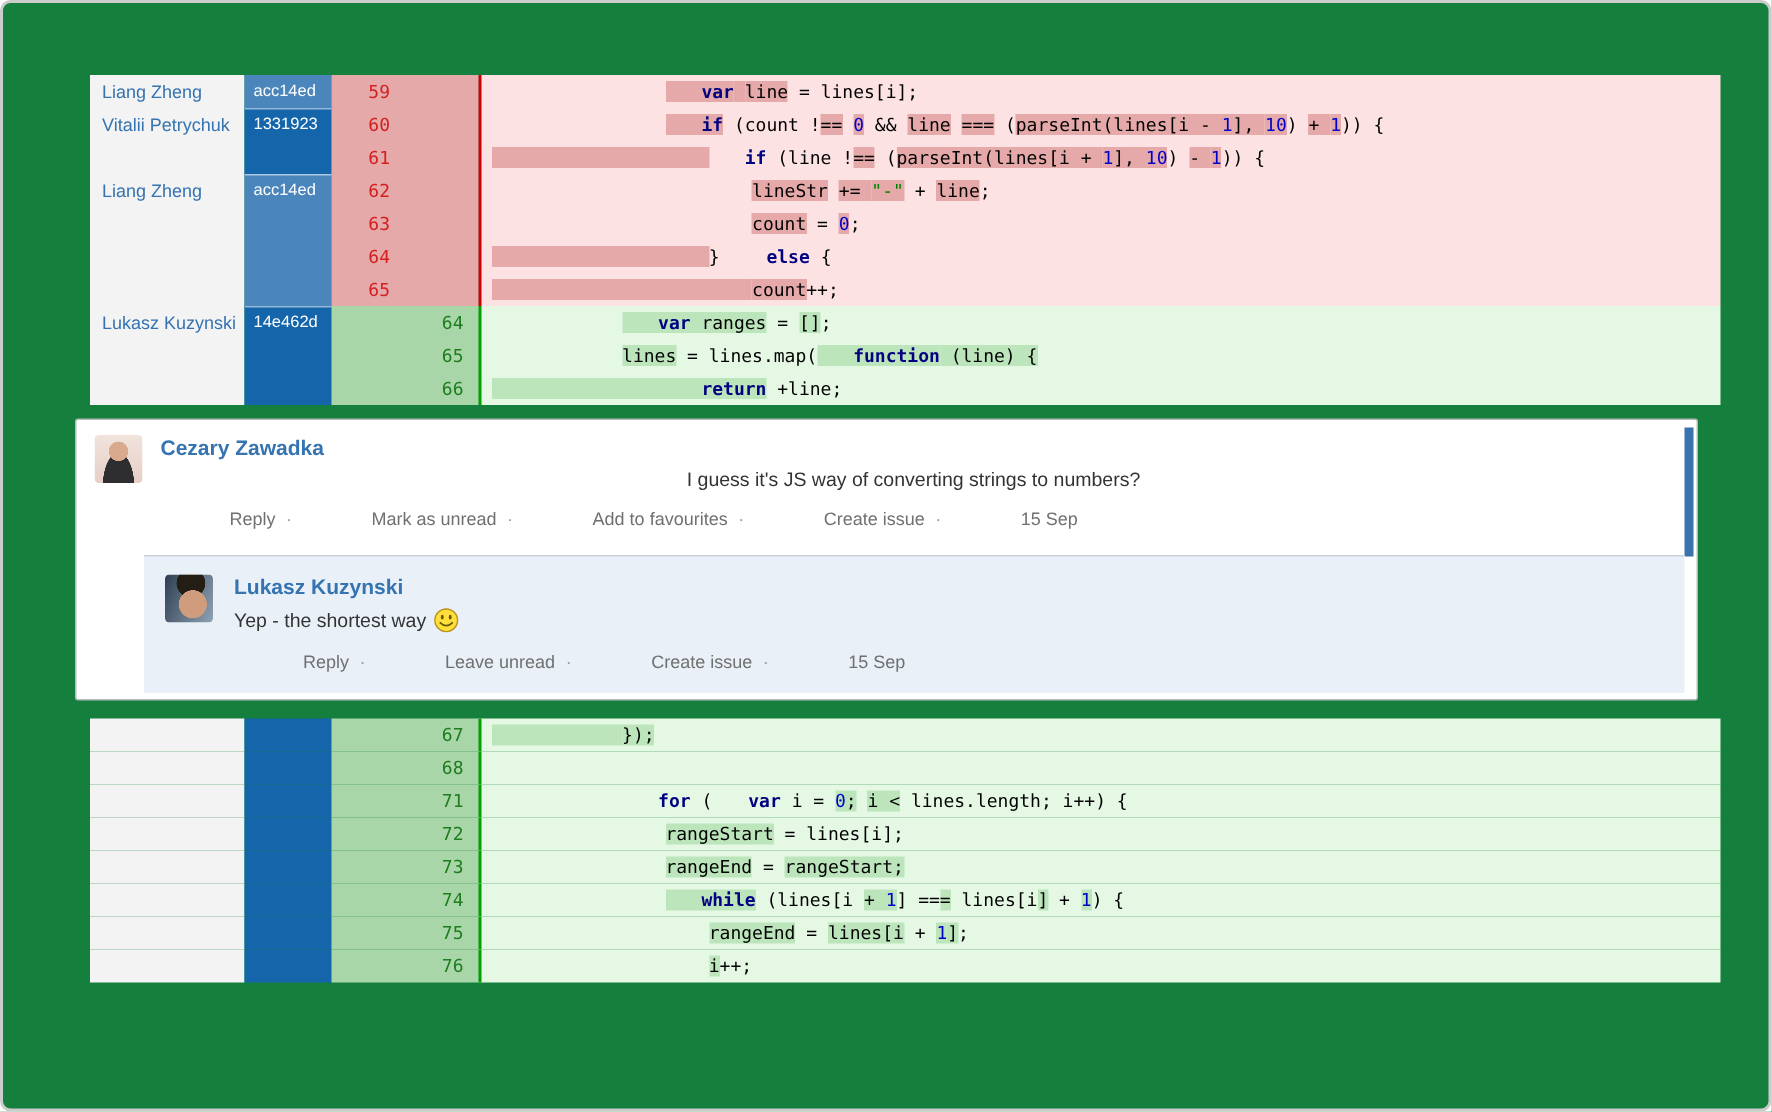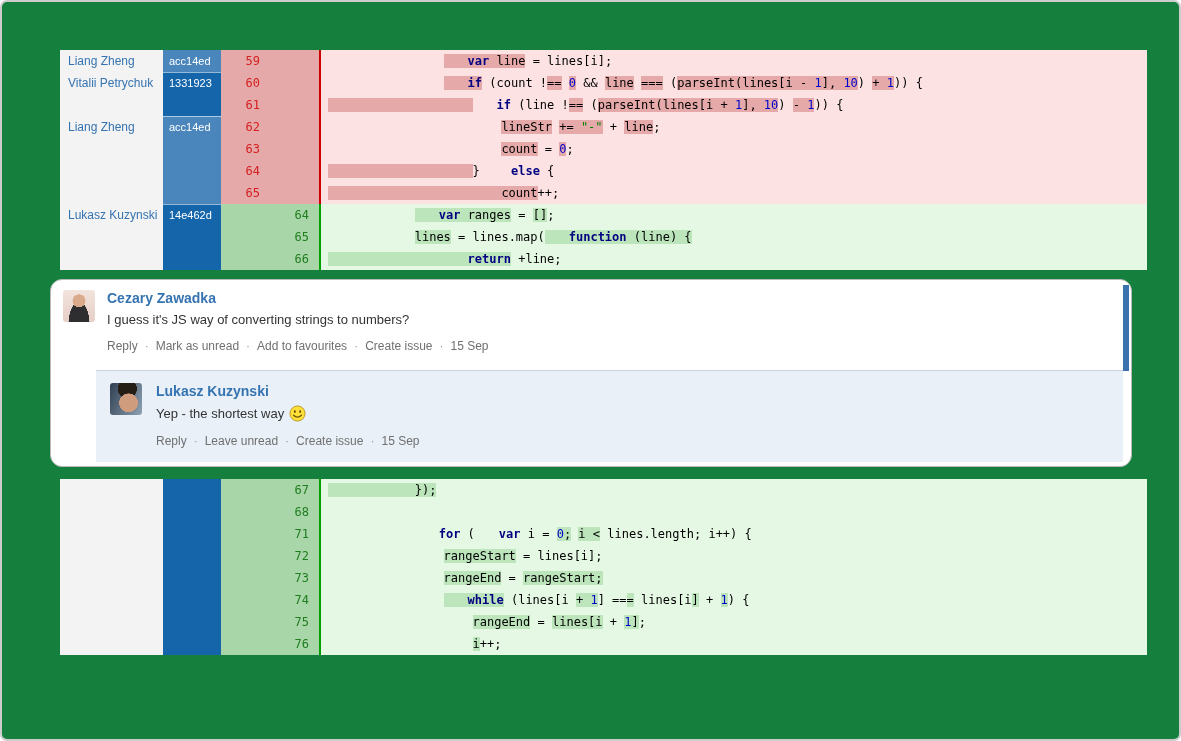--- a/index.html
+++ b/index.html
@@ -24,41 +24,41 @@
   .added .code{background:var(--added-bg);border-left:2px solid var(--added-line);}
   .removed .hl{background:var(--removed-hl);}
   .added .hl{background:var(--added-hl);}
   .t-k{color:var(--keyword);font-weight:bold;padding-left:24px;}
   .t-n{color:var(--number);}
   .t-s{color:var(--string);}
   .t-p{color:#000;}
 
   
   .comment-thread{position:absolute;left:48px;top:277px;width:1082px;height:188px;background:#fff;
-                  border:1px solid #b9b9b9;border-radius:12px;box-sizing:border-box;}
+                  border:1px solid #b9b9b9;border-radius:2px;box-sizing:border-box;}
   .comment{position:relative;box-sizing:border-box;}
   .comment.main{padding:10px 20px 12px 56px;min-height:90px;}
   .comment.reply{margin:0 8px 3px 45px;background:var(--reply-bg);border-top:1px solid #ccd2d9;
                  padding:12px 14px 12px 60px;height:92px;}
   .avatar{position:absolute;width:32px;height:32px;border-radius:3px;cursor:pointer;}
   .comment.main .avatar{left:12px;top:10px;}
   .comment.reply .avatar{left:14px;top:12px;}
   .av1{background:
        radial-gradient(circle at 50% 34%, #d9ab8c 0 24%, rgba(0,0,0,0) 25%),
        radial-gradient(ellipse at 50% 108%, #2e2e30 0 46%, rgba(0,0,0,0) 47%),
        linear-gradient(#f2e3dd,#e6cfc7);}
   .av2{background:
        radial-gradient(circle at 58% 62%, #cf9c7d 0 34%, rgba(0,0,0,0) 35%),
        radial-gradient(circle at 54% 18%, #241d15 0 30%, rgba(0,0,0,0) 31%),
        linear-gradient(115deg,#2f3f51,#8ea2b4);}
   .cname{font-size:14px;font-weight:bold;color:var(--link-text);cursor:pointer;}
-  .ctext{font-size:13px;color:#333;margin-top:6px;}
+  .ctext{font-size:13px;color:#333;margin-top:6px;text-align:center;}
   .ctext-row{display:flex;align-items:center;gap:5px;}
   .cactions{font-size:12px;color:var(--muted-text);margin-top:12px;}
-  .act{color:var(--muted-text);text-decoration:none;cursor:pointer;}
+  .act{color:var(--muted-text);text-decoration:none;cursor:pointer;margin-left:46px;}
   .dot{margin:0 7px;color:#999;}
   .unread-bar{position:absolute;top:5px;right:2px;width:6px;height:86px;background:var(--unread-bar);}
 </style>
 </head>
 <body>
 
 <div class="page">
 
   <div class="diff" id="diff-top" style="top:48px">
       <div class="drow removed">

